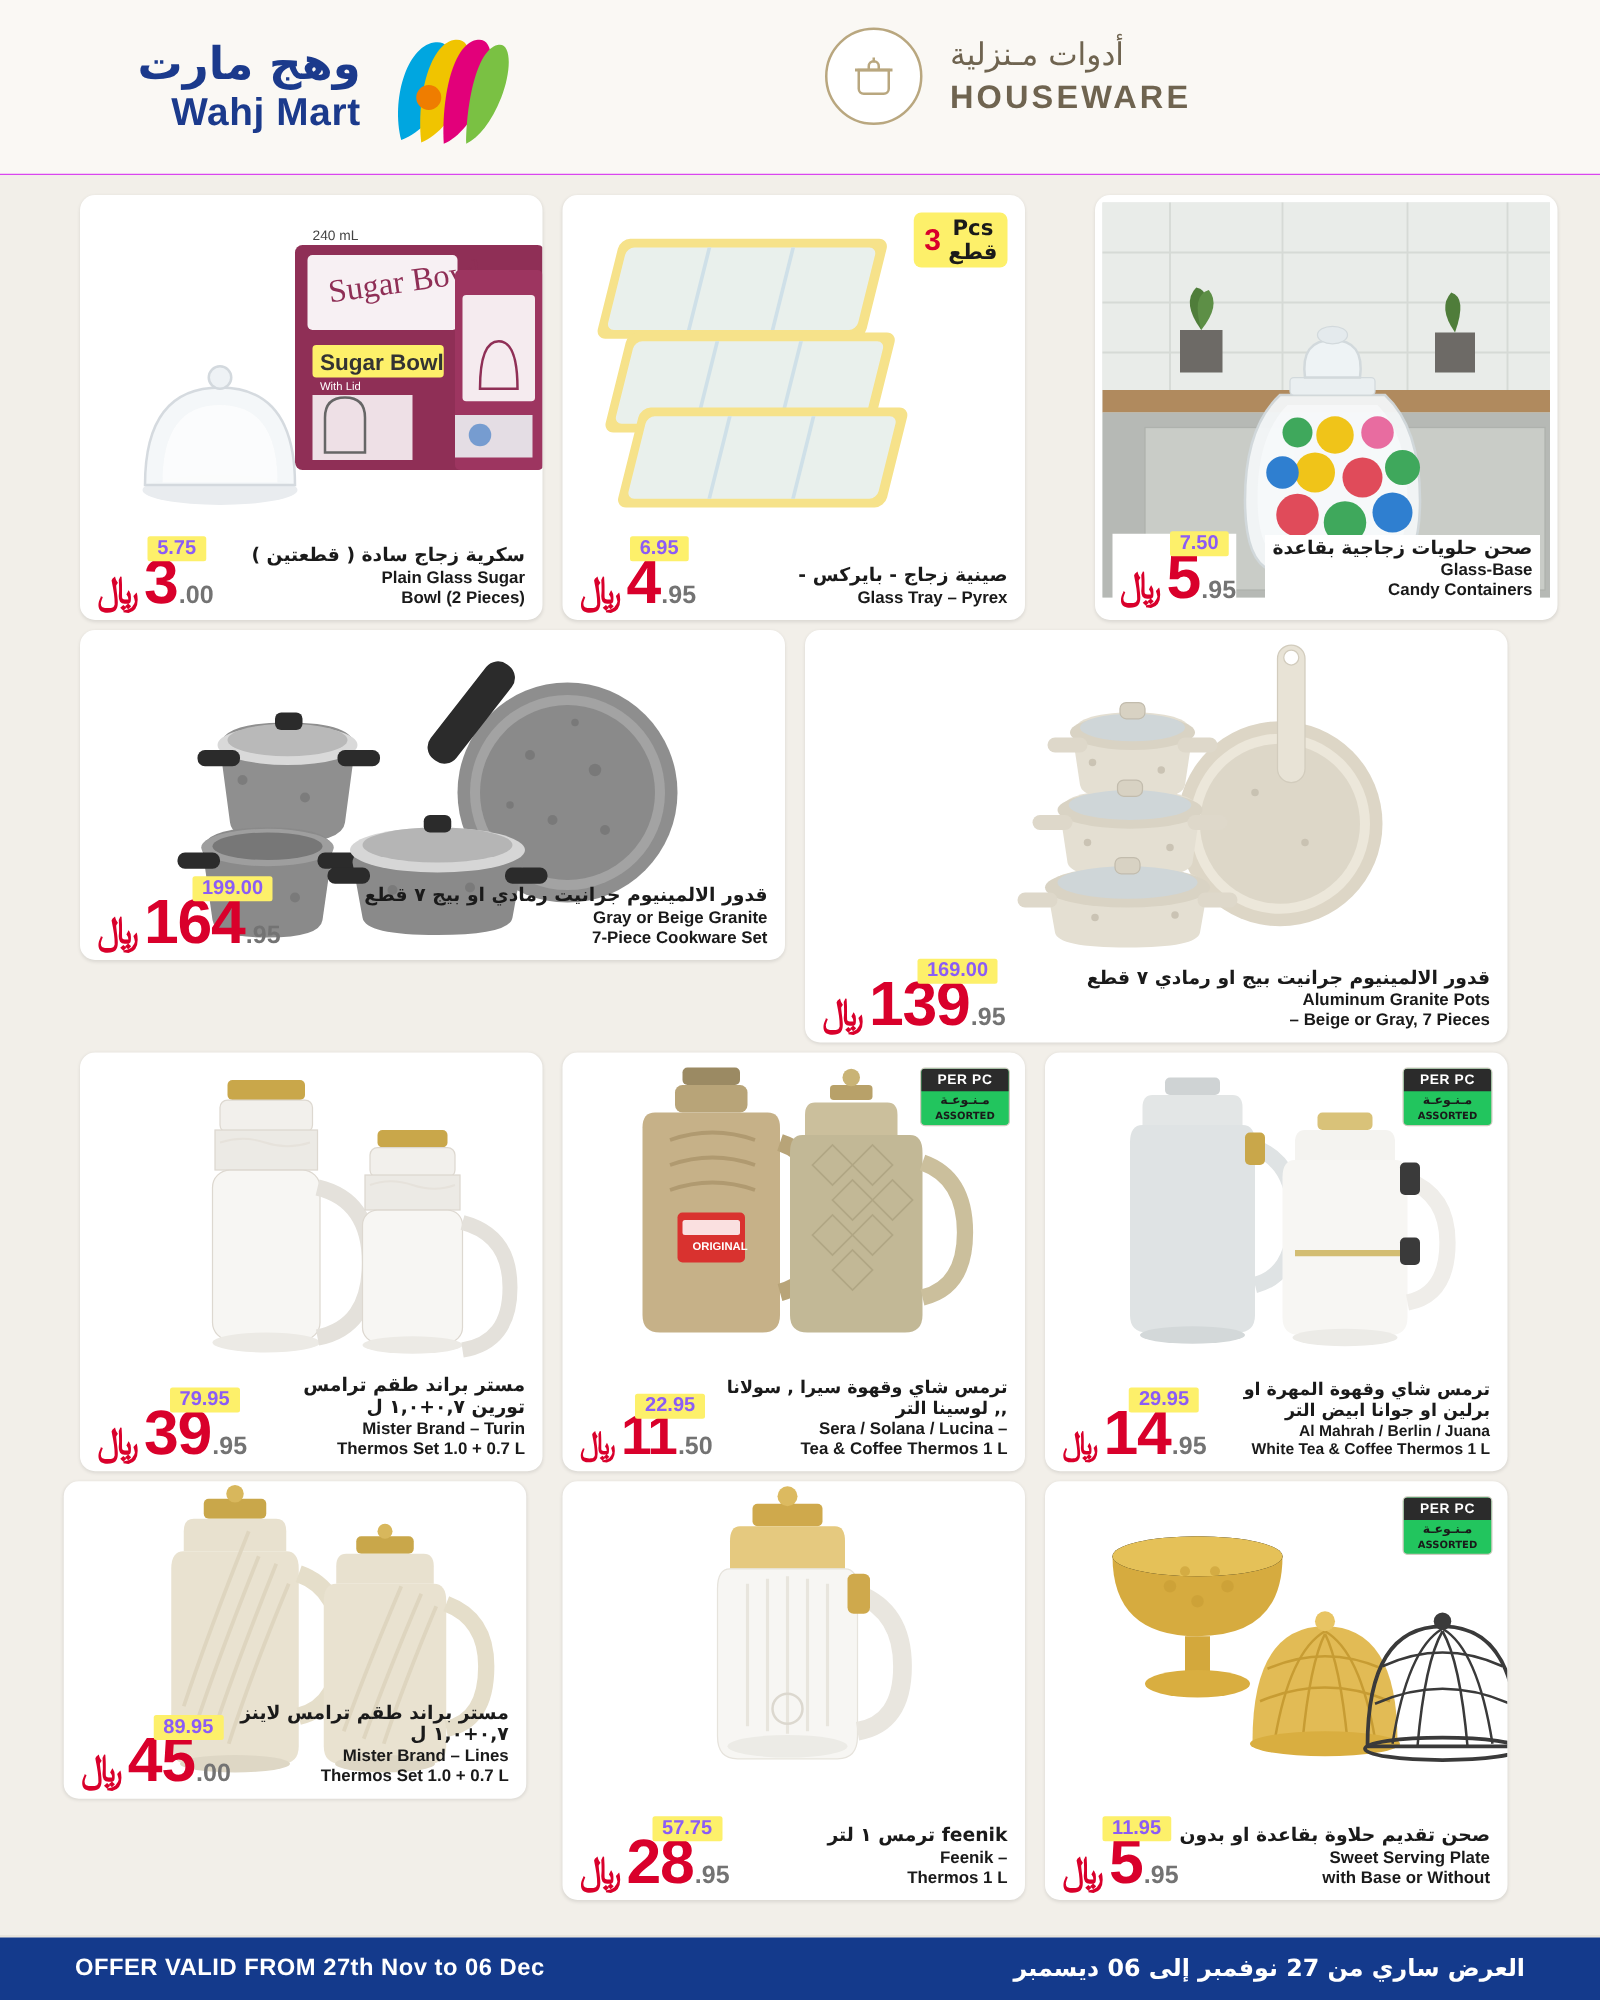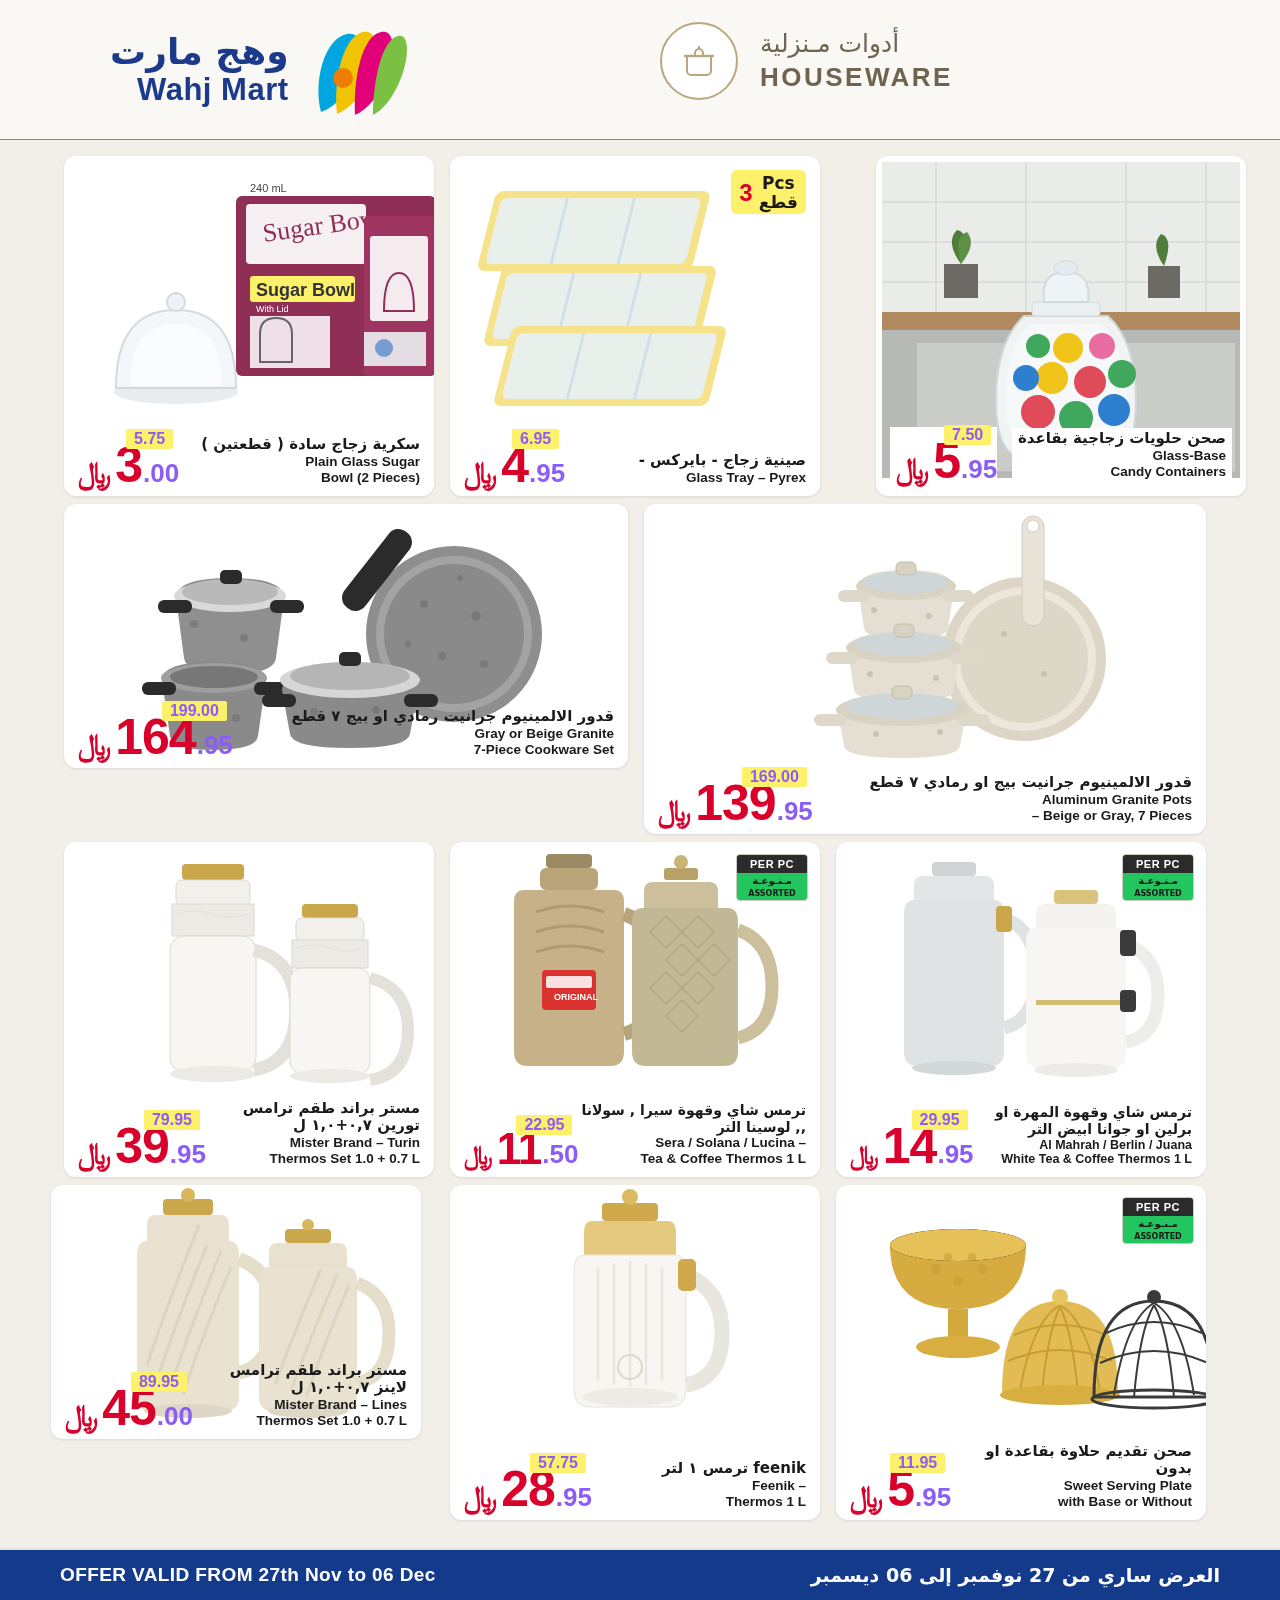--- a/index.html
+++ b/index.html
@@ -81,21 +81,21 @@
     position: absolute; top: -2px; right: 6px;
     background: #fdf06a; color: #8b5cf6; font-size: 16px; font-weight: bold;
     padding: 1px 8px; border-radius: 2px; margin-left: 11px;
   }
   .pricerow { display: flex; align-items: flex-end; justify-content: flex-end; }
   .riyal {
     color: #d9002b; font-weight: bold; font-size: 30px; margin-right: 4px; line-height: 0.9;
     font-family: "DejaVu Sans", sans-serif;
   }
   .big { color: #d9002b; font-weight: bold; font-size: 50px; line-height: 0.82; letter-spacing: -1px; }
-  .dec { color: #8b5cf6; font-weight: bold; font-size: 26px; line-height: 1; margin-left: 1px; }
+  .dec { color: #737373; font-weight: bold; font-size: 20px; line-height: 1; margin-left: 1px; }
 
   .big.sm { font-size: 44px; }
   .riyal.sm { font-size: 26px; }
 
   
   .badge-pcs {
     position: absolute; top: 14px; right: 14px;
     background: #fdf06a; border-radius: 6px; padding: 4px 8px 3px 8px;
     display: flex; align-items: center; gap: 6px;
   }

